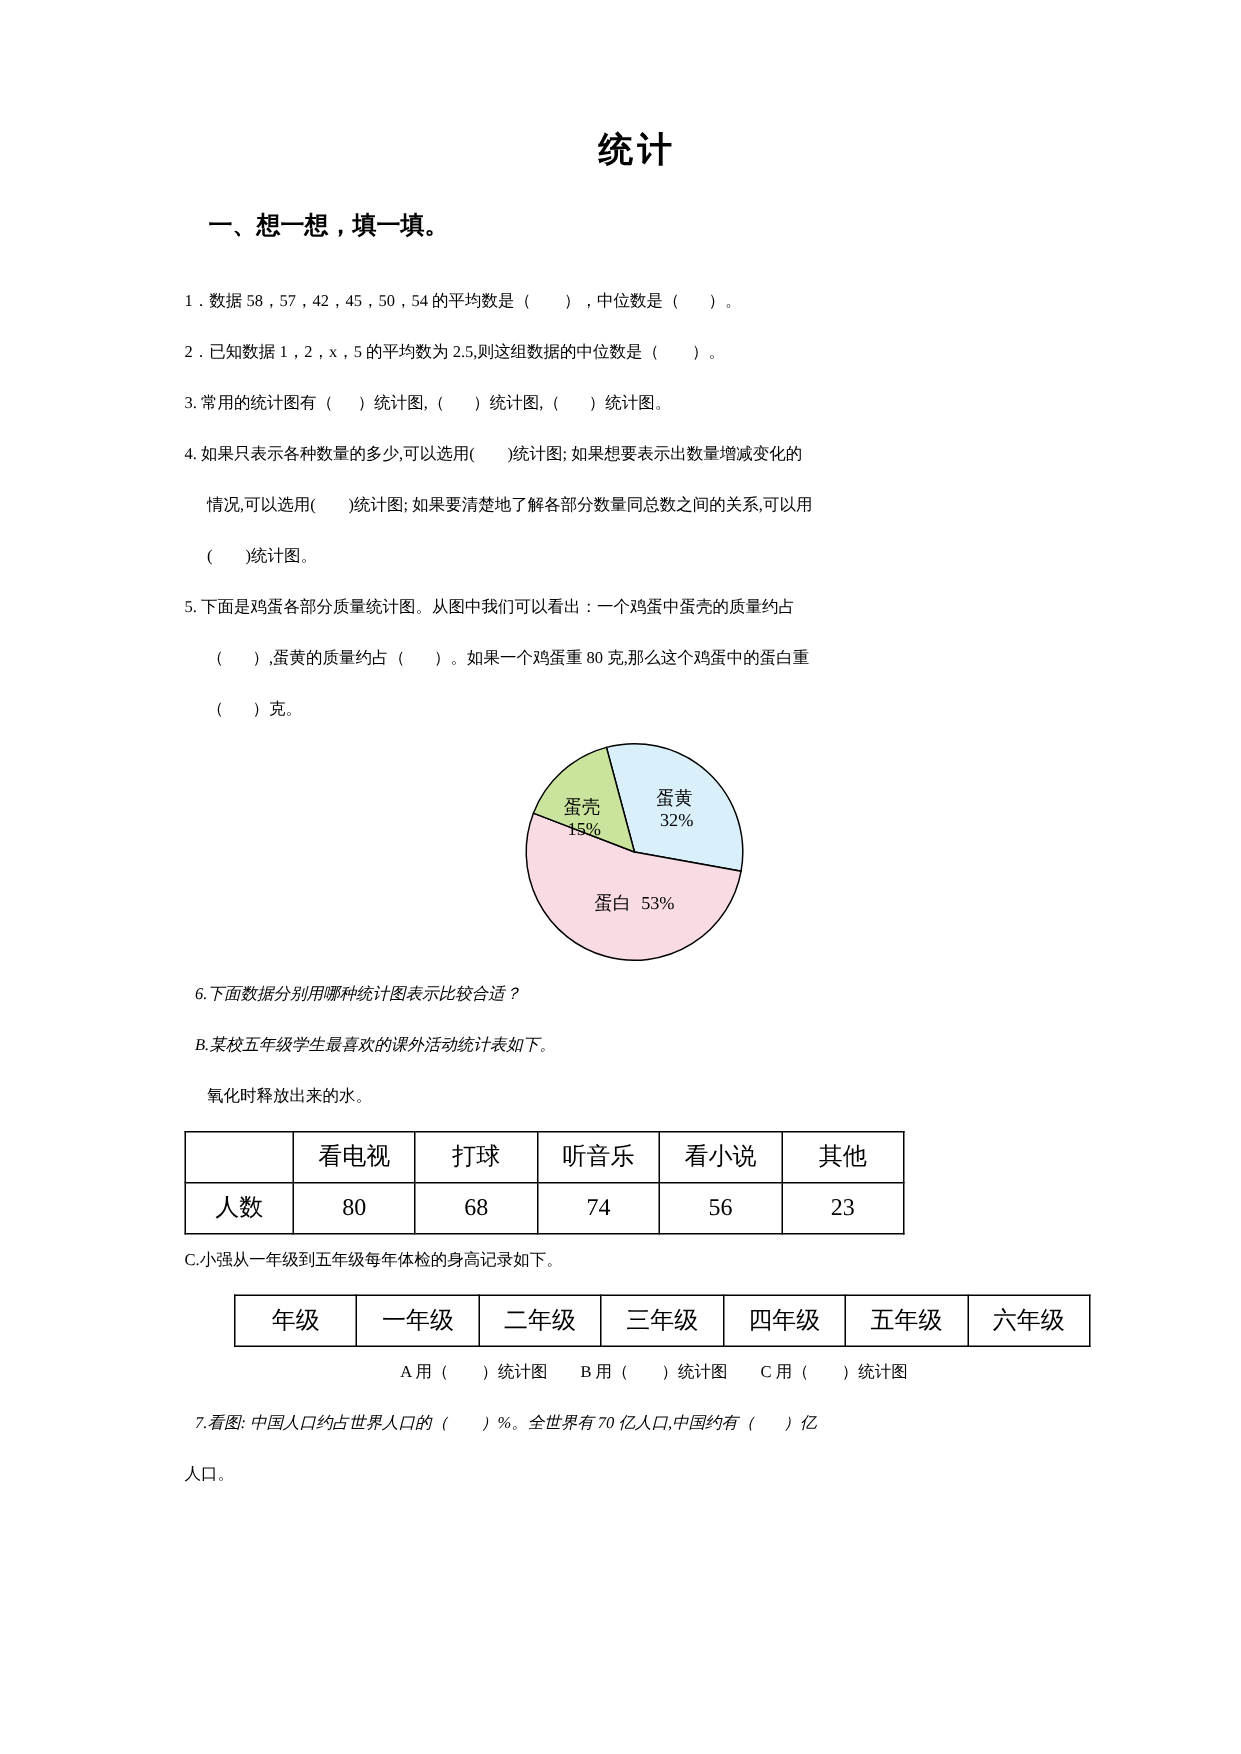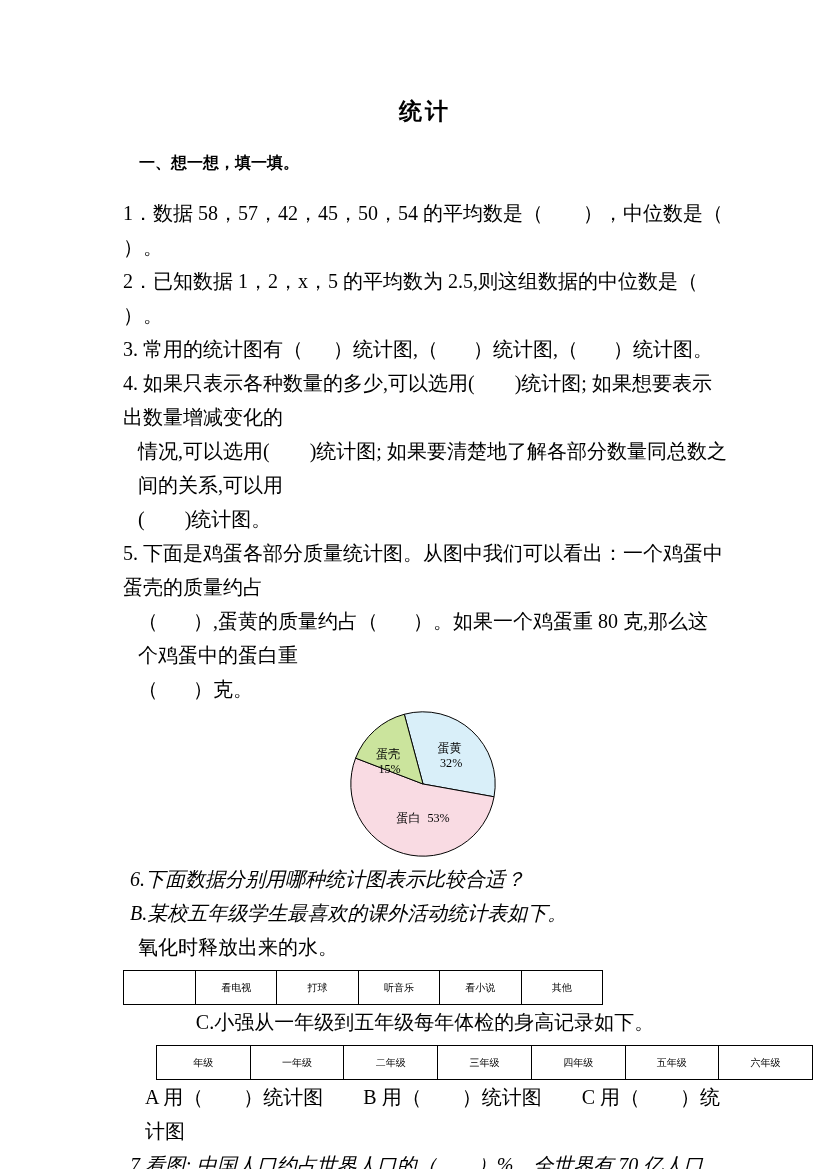--- a/index.html
+++ b/index.html
@@ -13,61 +13,61 @@
     color: #000;
     font-family: "Liberation Serif", serif;
     padding: 82px 100px 30px 123px;
     overflow: hidden;
   }
   .title {
     text-align: center;
     font-size: 23px;
     font-weight: bold;
     letter-spacing: 3px;
-    margin: 16px 0 20px 0;
+    margin: 4px 0 20px 0;
     line-height: 28px;
   }
   .section-heading {
     font-size: 16px;
     font-weight: bold;
     line-height: 34px;
     margin: 16px;
     white-space: pre-wrap;
   }
   p.line {
-    font-size: 20px;
+    font-size: 11px;
     line-height: 34px;
     margin: 0;
     white-space: pre-wrap;
   }
   .ind-sm { padding-left: 7px; font-style: italic; }
   .ind-md { padding-left: 15px; }
-  .ind-lg { padding-left: 22px; }
+  .ind-lg { padding-left: 22px; text-align: center; }
   .pie-wrap {
     width: 152px;
     margin: 2px 0 2px 224px;
   }
   .pie-wrap svg { display: block; }
   table.tbl {
     border-collapse: collapse;
     table-layout: fixed;
-    font-size: 10px;
+    font-size: 16px;
   }
   table.tbl td {
     border: 1px solid #000;
     height: 34px;
     text-align: center;
     vertical-align: middle;
     padding: 0 4px;
     overflow: hidden;
   }
   .tbl-activity { margin: 6px 0 0 0; width: 480px; }
   .tbl-activity td.c0 { width: 72px; }
-  .tbl-height { margin: 6px 0 0 33px; width: 657px; }
-  .gap-before-c { margin-top: 36px; text-align: center; }
+  .tbl-height { margin: 6px 0 0 33px; width: 571px; }
+  .gap-before-c { margin-top: 36px; }
   .gap-before-ans { margin-top: 10px; }
 </style>
 </head>
 <body>
 
 <div class="page">
 
   <h1 class="title">统计</h1>
 
   <p class="section-heading">一、想一想，填一填。</p>
@@ -111,20 +111,28 @@
   <table class="tbl tbl-activity">
     <tbody>
         <tr>
       <td class="c0"></td>
       <td>看电视</td>
       <td>打球</td>
       <td>听音乐</td>
       <td>看小说</td>
       <td>其他</td>
     </tr>
+    <tr>
+      <td class="c0">人数</td>
+      <td>80</td>
+      <td>68</td>
+      <td>74</td>
+      <td>56</td>
+      <td>23</td>
+    </tr>
   </tbody>
     </table>
 
   <p class="line gap-before-c">C.小强从一年级到五年级每年体检的身高记录如下。</p>
 
   <table class="tbl tbl-height">
     <tbody>
         <tr>
       <td>年级</td>
       <td>一年级</td>

